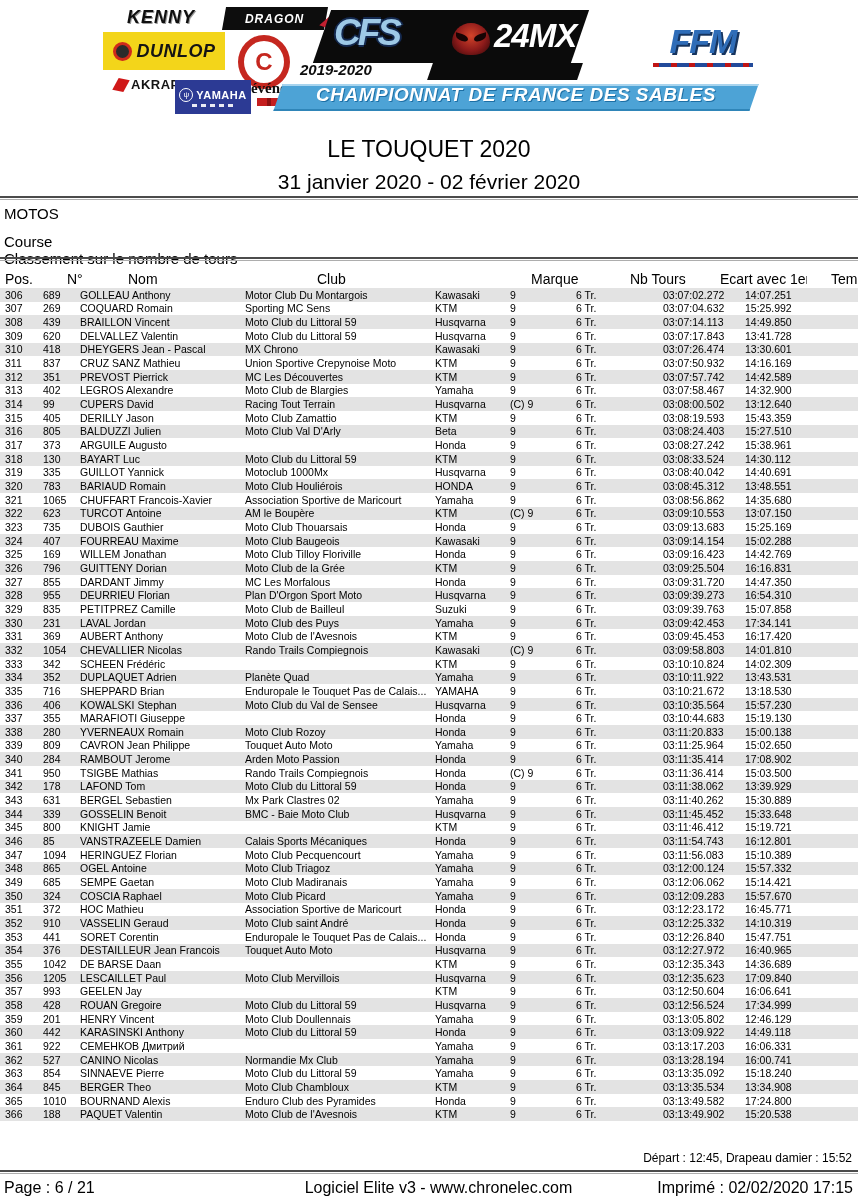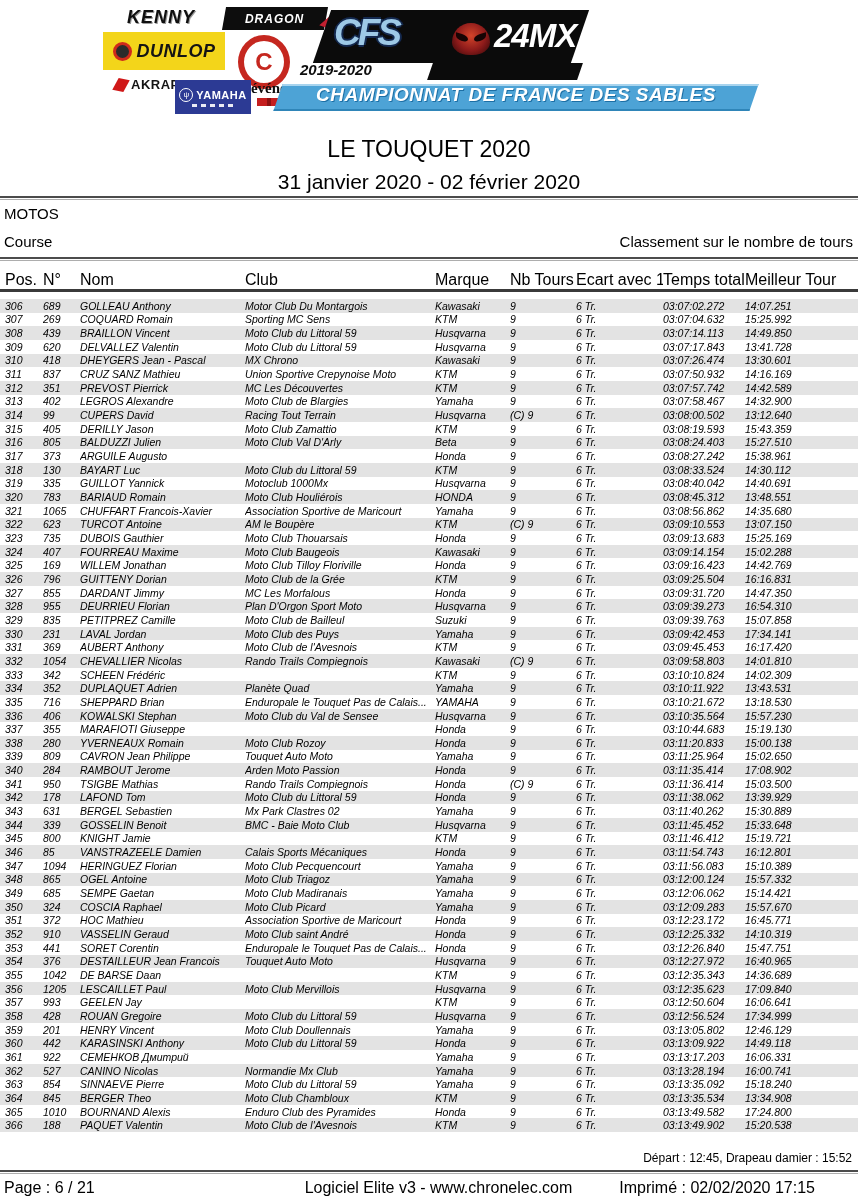--- a/index.html
+++ b/index.html
@@ -68,35 +68,35 @@
   
   .title    { position:absolute; top:136px; left:0; width:100%; text-align:center; font-size:23px; color:#000; }
   .subtitle { position:absolute; top:170px; left:0; width:100%; text-align:center; font-size:21px; color:#000; }
   .rule { position:absolute; left:0; right:0; height:4px; box-sizing:border-box;
           border-top:2px solid #4c4c4c; border-bottom:1px solid #adadad; }
   .r1 { top:196px; } .r2 { top:257px; }
   .r3 { top:289px; height:3px; background:#3a3a3a; border:none; }
   .r4 { top:1170px; }
   .category { position:absolute; top:205px; left:4px; font-size:15px; color:#000; }
   .course-line { position:absolute; top:233px; left:4px; right:5px; display:flex;
-                 justify-content:space-between; font-size:15px; color:#000; }
+                 justify-content:space-between; font-size:15px; color:#000;flex-direction:column; }
   
   .thead, .t-row { display:grid; grid-template-columns:38px 37px 165px 190px 75px 66px 87px 82px 1fr;
                    padding-left:5px; align-items:center; }
-  .thead { position:absolute; top:271px; left:0; right:0; font-size:16px; color:#000; }
+  .thead { position:absolute; top:271px; left:0; right:0; font-size:14px; color:#000;gap:24px; }
   .thead span, .t-row span { overflow:hidden; white-space:nowrap; }
-  #rows { position:absolute; top:299px; left:0; right:0;font-style:italic; }
+  #rows { position:absolute; top:288px; left:0; right:0; }
   .t-row { height:13.66px; font-size:10.5px; color:#000; }
   .t-row:nth-child(odd) { background:var(--stripe-gray,#e3e3e3); }
   
   .depart { position:absolute; top:1151px; right:6px; font-size:12px; color:#000; }
   .footer { position:absolute; top:1179px; left:4px; right:5px; display:grid;
             grid-template-columns:1fr auto 1fr; font-size:16px; color:#000; }
   .footer .mid { text-align:center;margin-left:20px; }
-  .footer .right { text-align:center;padding-left:9px; }
+  .footer .right { text-align:right;padding-left:9px; }
 </style>
 </head>
 <body>
 
 <div class="page">
 
   <div class="logos">
     <div class="kenny">KENNY</div>
     <div class="dragon">
       <span>DRAGON</span>
@@ -120,20 +120,24 @@
         <span class="txt">YAMAHA</span>
       </span>
       <span class="dashes"></span>
     </div>
     <div class="bb-main"></div>
     <div class="bb-tail"></div>
     <div class="cfs">CFS</div>
     <div class="devil"></div>
     <div class="mx24">24MX</div>
     <div class="season">2019-2020</div>
+    <div class="ffm">
+      <span class="txt">FFM</span>
+      <span class="sub"></span>
+    </div>
     <div class="bluebanner">
       <span class="bg"></span>
       <span class="txt">CHAMPIONNAT DE FRANCE DES SABLES</span>
     </div>
   </div>
 
   <div class="title">LE TOUQUET 2020</div>
   <div class="subtitle">31 janvier 2020 - 02 février 2020</div>
 
   <div class="rule r1"></div>

